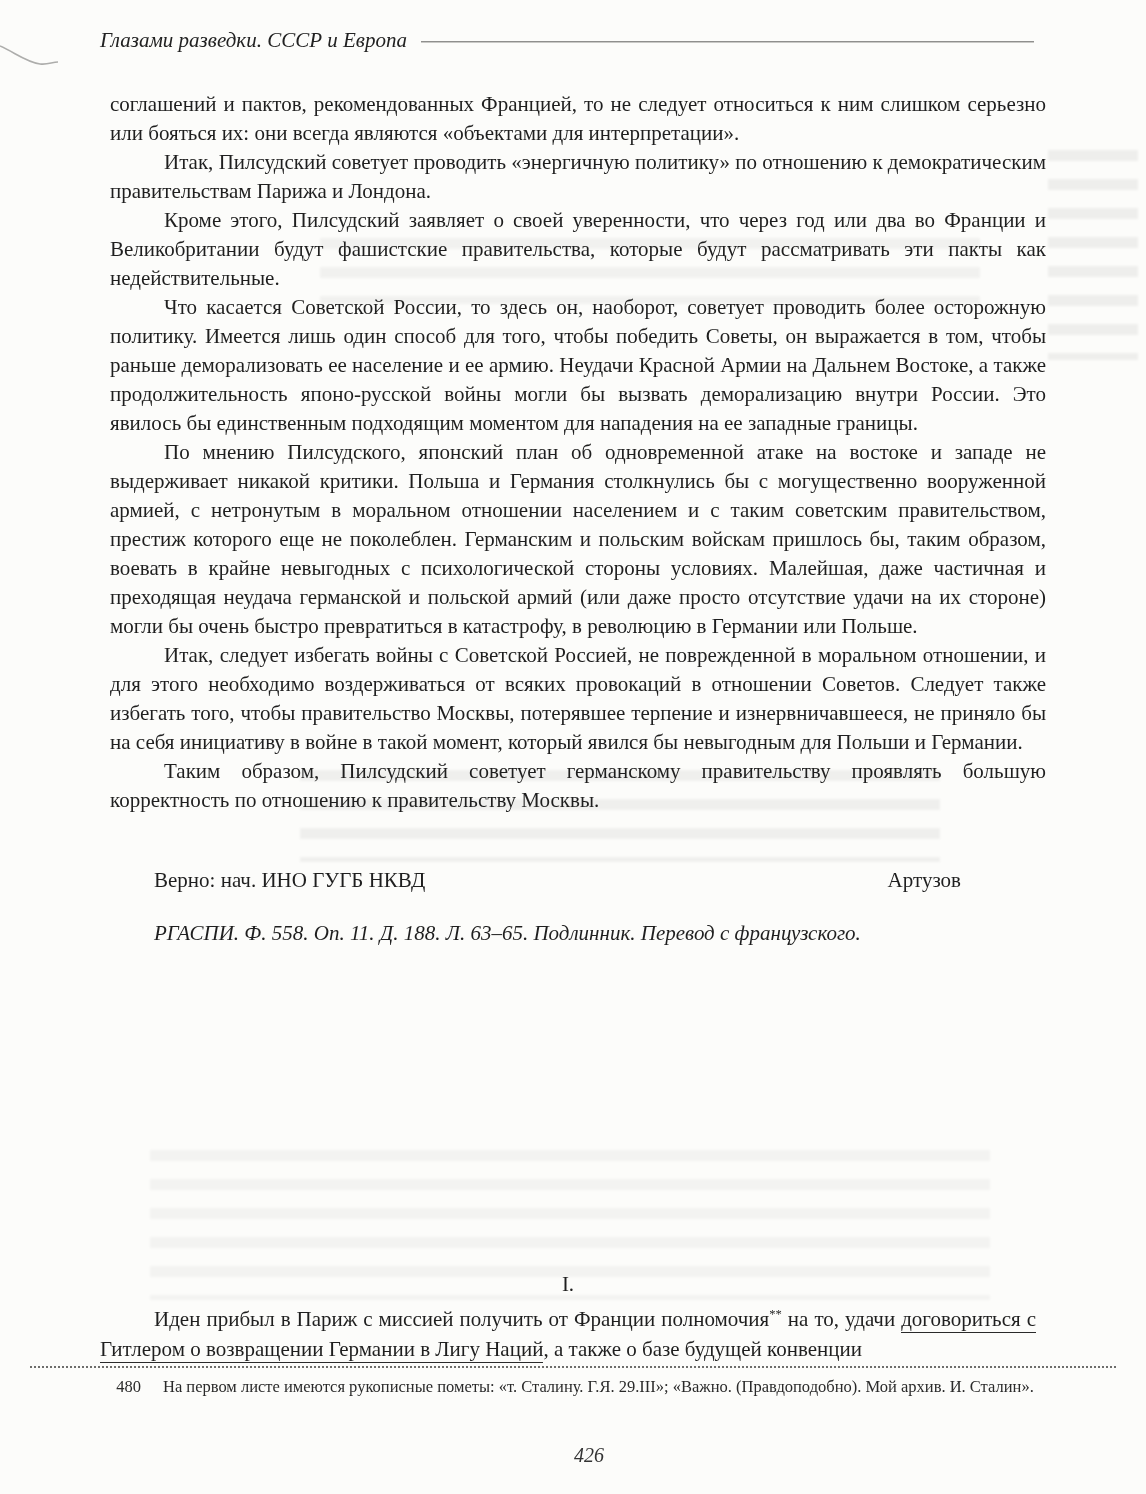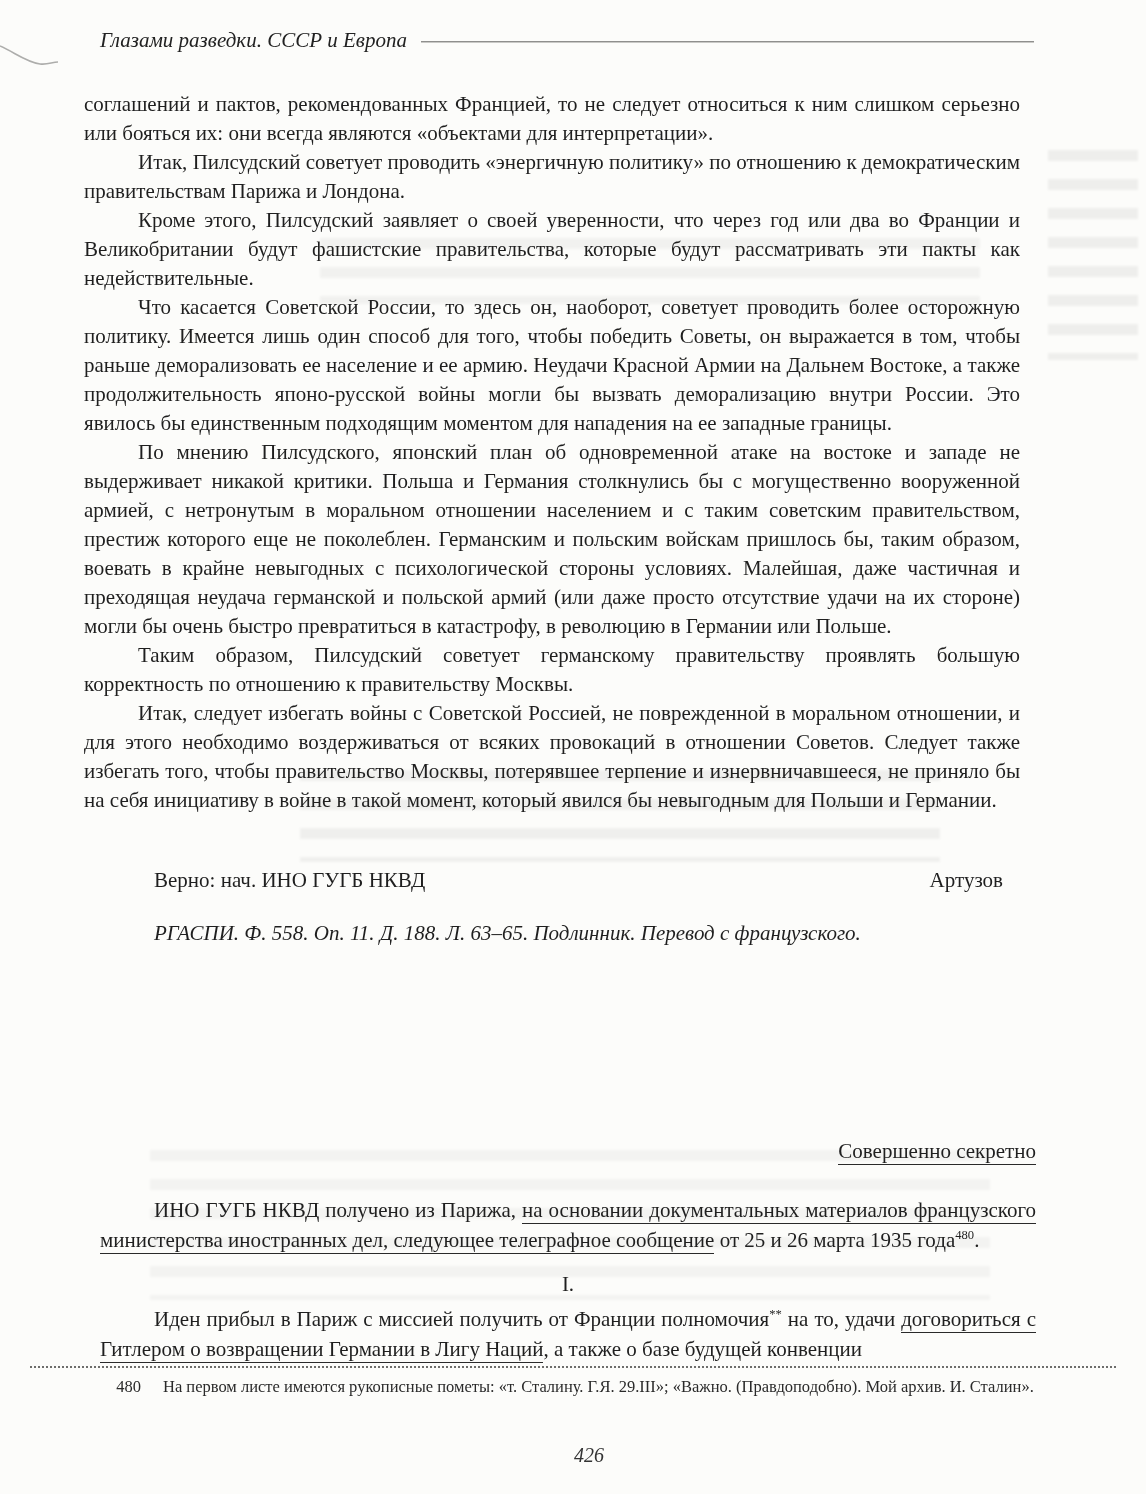--- a/index.html
+++ b/index.html
@@ -23,32 +23,32 @@
   }
   .runhead .rh-rule{
     flex:1 1 auto;height:0;
     border-top:1px solid #8f8f8d;border-bottom:1px solid #c9c9c6;
     transform:translateY(-4px);
   }
   
   .scanmark{position:absolute;top:18px;left:0;opacity:.55;}
   
   .bodytext{
-    position:absolute;top:90px;left:84px;width:936px;height:788px;
+    position:absolute;top:90px;left:110px;width:936px;height:788px;
     font-size:21px;line-height:29px;text-align:justify;overflow:hidden;
   }
   .bodytext p{margin:0;text-indent:54px;}
   .bodytext p.noindent{text-indent:0;}
   
   .sigrow{
     position:absolute;top:868px;left:100px;width:936px;
     font-size:21px;display:flex;justify-content:space-between;
   }
   .sigrow .sig-left{margin-left:54px;}
-  .sigrow .sig-right{margin-right:33px;}
+  .sigrow .sig-right{margin-right:75px;}
   
   .archive{
     position:absolute;top:921px;left:100px;width:936px;
     font-size:21px;font-style:italic;text-indent:54px;
   }
   
   .docheading{
     position:absolute;top:1026px;left:70px;width:1006px;
     text-align:center;font-weight:bold;font-size:23px;line-height:30px;
   }
@@ -115,37 +115,33 @@
     <span class="rh-title">Глазами разведки. СССР и Европа</span>
     <span class="rh-rule"></span>
   </div>
 
   <div class="bodytext">
     <p class="noindent">соглашений и пактов, рекомендованных Францией, то не следует относиться к ним слишком серьезно или бояться их: они всегда являются «объектами для интерпретации».</p>
     <p>Итак, Пилсудский советует проводить «энергичную политику» по отношению к демократическим правительствам Парижа и Лондона.</p>
     <p>Кроме этого, Пилсудский заявляет о своей уверенности, что через год или два во Франции и Великобритании будут фашистские правительства, которые будут рассматривать эти пакты как недействительные.</p>
     <p>Что касается Советской России, то здесь он, наоборот, советует проводить более осторожную политику. Имеется лишь один способ для того, чтобы победить Советы, он выражается в том, чтобы раньше деморализовать ее население и ее армию. Неудачи Красной Армии на Дальнем Востоке, а также продолжительность японо-русской войны могли бы вызвать деморализацию внутри России. Это явилось бы единственным подходящим моментом для нападения на ее западные границы.</p>
     <p>По мнению Пилсудского, японский план об одновременной атаке на востоке и западе не выдерживает никакой критики. Польша и Германия столкнулись бы с могущественно вооруженной армией, с нетронутым в моральном отношении населением и с таким советским правительством, престиж которого еще не поколеблен. Германским и польским войскам пришлось бы, таким образом, воевать в крайне невыгодных с психологической стороны условиях. Малейшая, даже частичная и преходящая неудача германской и польской армий (или даже просто отсутствие удачи на их стороне) могли бы очень быстро превратиться в катастрофу, в революцию в Германии или Польше.</p>
+    <p>Итак, следует избегать войны с Советской Россией, не поврежденной в моральном отношении, и для этого необходимо воздерживаться от всяких провокаций в отношении Советов. Следует также избегать того, чтобы правительство Москвы, потерявшее терпение и изнервничавшееся, не приняло бы на себя инициативу в войне в такой момент, который явился бы невыгодным для Польши и Германии.</p>
     <p>Таким образом, Пилсудский советует германскому правительству проявлять большую корректность по отношению к правительству Москвы.</p>
-    <p>Итак, следует избегать войны с Советской Россией, не поврежденной в моральном отношении, и для этого необходимо воздерживаться от всяких провокаций в отношении Советов. Следует также избегать того, чтобы правительство Москвы, потерявшее терпение и изнервничавшееся, не приняло бы на себя инициативу в войне в такой момент, который явился бы невыгодным для Польши и Германии.</p>
   </div>
 
   <div class="sigrow">
     <span class="sig-left">Верно: нач. ИНО ГУГБ НКВД</span>
     <span class="sig-right">Артузов</span>
   </div>
 
   <div class="archive">РГАСПИ. Ф. 558. Оп. 11. Д. 188. Л. 63–65. Подлинник. Перевод с французского.</div>
 
 
-  <div class="classif">
-    <span>Совершенно секретно</span>
-  </div>
 
-  <div class="para indent p-intro"><span>ИНО ГУГБ НКВД получено из Парижа, </span><span class="u">на основании документальных материалов французского министерства иностранных дел, следующее телеграфное сообщение</span><span> от 25 и 26 марта 1935 года</span><span class="sup">480</span><span>.</span></div>
 
   <div class="numeral">I.</div>
 
   <div class="para indent p-eden"><span>Иден прибыл в Париж с миссией получить от Франции полномочия</span><span class="sup">**</span><span> на то, удачи </span><span class="u">договориться с Гитлером о возвращении Германии в Лигу Наций</span><span>, а также о базе будущей конвенции</span></div>
 
   <div class="fnrule"></div>
 
   <div class="footnote">
     <span class="fn-num">480</span><span>На первом листе имеются рукописные пометы: «т. Сталину. Г.Я. 29.III»; «Важно. (Правдоподобно). Мой архив. И. Сталин».</span>
   </div>

